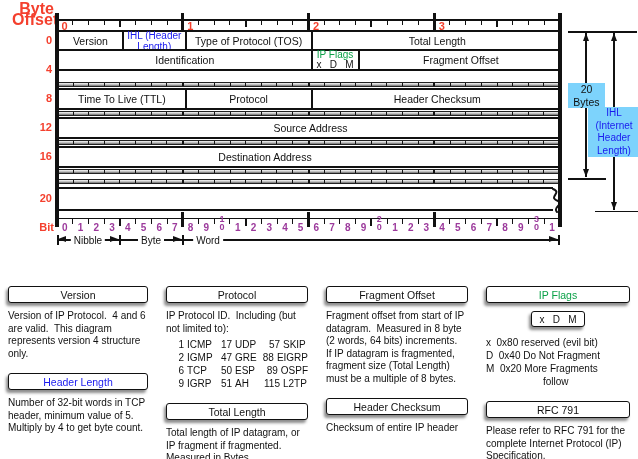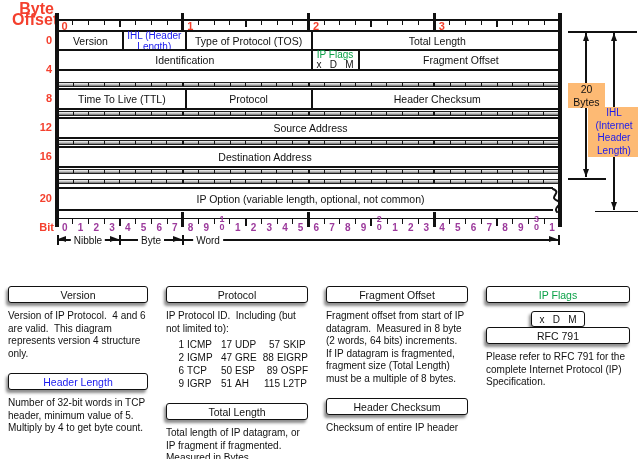--- a/index.html
+++ b/index.html
@@ -39,21 +39,21 @@
 
   .unitbar { position:absolute; width:2px; height:10px; background:#111; top:234.5px; }
   .unitlabel { position:absolute; transform:translate(-50%,-50%); background:#fff;
                padding:0 3px; font-size:10px; color:#111; top:240px; z-index:3; }
   .arr { position:absolute; width:0; height:0; }
   .arr.left  { border-top:3.5px solid transparent; border-bottom:3.5px solid transparent; border-right:8px solid #111; }
   .arr.right { border-top:3.5px solid transparent; border-bottom:3.5px solid transparent; border-left:8px solid #111; }
   .arr.up    { border-left:3.5px solid transparent; border-right:3.5px solid transparent; border-bottom:8px solid #111; }
   .arr.down  { border-left:3.5px solid transparent; border-right:3.5px solid transparent; border-top:8px solid #111; }
 
-  .dim-label { position:absolute; background:#fdba74; text-align:center; z-index:3; }
+  .dim-label { position:absolute; background:#7dd3fc; text-align:center; z-index:3; }
 
   
   #notes { position:absolute; left:8px; top:286px; width:622px; display:grid;
            grid-template-columns:140px 142px 142px 144px; column-gap:18px; }
   .ncol { }
   .nhead { height:17px; border:1.5px solid #111; border-radius:3px; background:#fff;
            box-shadow:-2px 3px 3px rgba(0,0,0,0.45); display:flex; align-items:center;
            justify-content:center; font-size:10.5px; color:#111; }
   .nhead + * { margin-top:7px; }
   .npara { font-size:10px; line-height:12.5px; color:#111; white-space:pre-wrap; }
@@ -348,21 +348,20 @@
       </div>
       <div class="offlabel" style="color: rgb(244, 64, 46); left: 16px; top: 121px;">12</div>
       <div class="hrow" style="top: 146px; height: 22px;">
         <div class="hcell first" style="left: 0px; width: 412px; color: rgb(17, 17, 17);">Destination Address</div>
       </div>
       <div class="offlabel" style="color: rgb(244, 64, 46); left: 16px; top: 150px;">16</div>
       <div class="hrow wavy" style="top: 187px; height: 24px;">
         <svg width="16" height="28" viewBox="0 0 16 28" style="position:absolute;right:-12px;top:-2px;overflow:visible;">
       <path d="M4,2 C14,6 -2,10 9,14 C16,17 3,20 8,25" fill="#fff" stroke="#111" stroke-width="2" stroke-linecap="round"></path>
         </svg>
-        <div class="hcell first" style="left: 0px; width: 503px; color: rgb(17, 17, 17);">IP Option (variable length, optional, not common)</div>
       </div>
       <div class="offlabel" style="color: rgb(244, 64, 46); left: 16px; top: 192px;">20</div>
       <div class="hline" style="left: 57px; top: 217.5px; width: 503px;"></div>
       <div class="tick" style="left: 55.5px; top: 212px; width: 3px; height: 15px;"></div>
       <div class="tick" style="left: 72.2188px; top: 219px; width: 1px; height: 5px;"></div>
       <div class="tick" style="left: 87.9375px; top: 219px; width: 1px; height: 5px;"></div>
       <div class="tick" style="left: 103.656px; top: 219px; width: 1px; height: 5px;"></div>
       <div class="tick" style="left: 118.875px; top: 219px; width: 2px; height: 7px;"></div>
       <div class="tick" style="left: 135.094px; top: 219px; width: 1px; height: 5px;"></div>
       <div class="tick" style="left: 150.812px; top: 219px; width: 1px; height: 5px;"></div>
@@ -530,17 +529,23 @@
       </div>
       <div class="ncol">
         <div class="nhead" style="color: rgb(17, 17, 17);">Fragment Offset</div>
         <div class="npara">Fragment offset from start of IP datagram.  Measured in 8 byte (2 words, 64 bits) increments.  If IP datagram is fragmented, fragment size (Total Length) must be a multiple of 8 bytes.</div>
         <div class="nhead" style="color: rgb(17, 17, 17);">Header Checksum</div>
         <div class="npara">Checksum of entire IP header</div>
       </div>
       <div class="ncol">
         <div class="nhead" style="color: rgb(11, 161, 72);">IP Flags</div>
         <div class="flagbox">x   D   M</div>
+        <div class="flags">
+          <div class="flagline">x  0x80 reserved (evil bit)</div>
+          <div class="flagline">D  0x40 Do Not Fragment</div>
+          <div class="flagline">M  0x20 More Fragments</div>
+          <div class="flagline indent">follow</div>
+        </div>
         <div class="nhead" style="color: rgb(17, 17, 17);">RFC 791</div>
         <div class="npara">Please refer to RFC 791 for the complete Internet Protocol (IP) Specification.</div>
       </div>
     </div>
 </div>
 
 </body></html>

